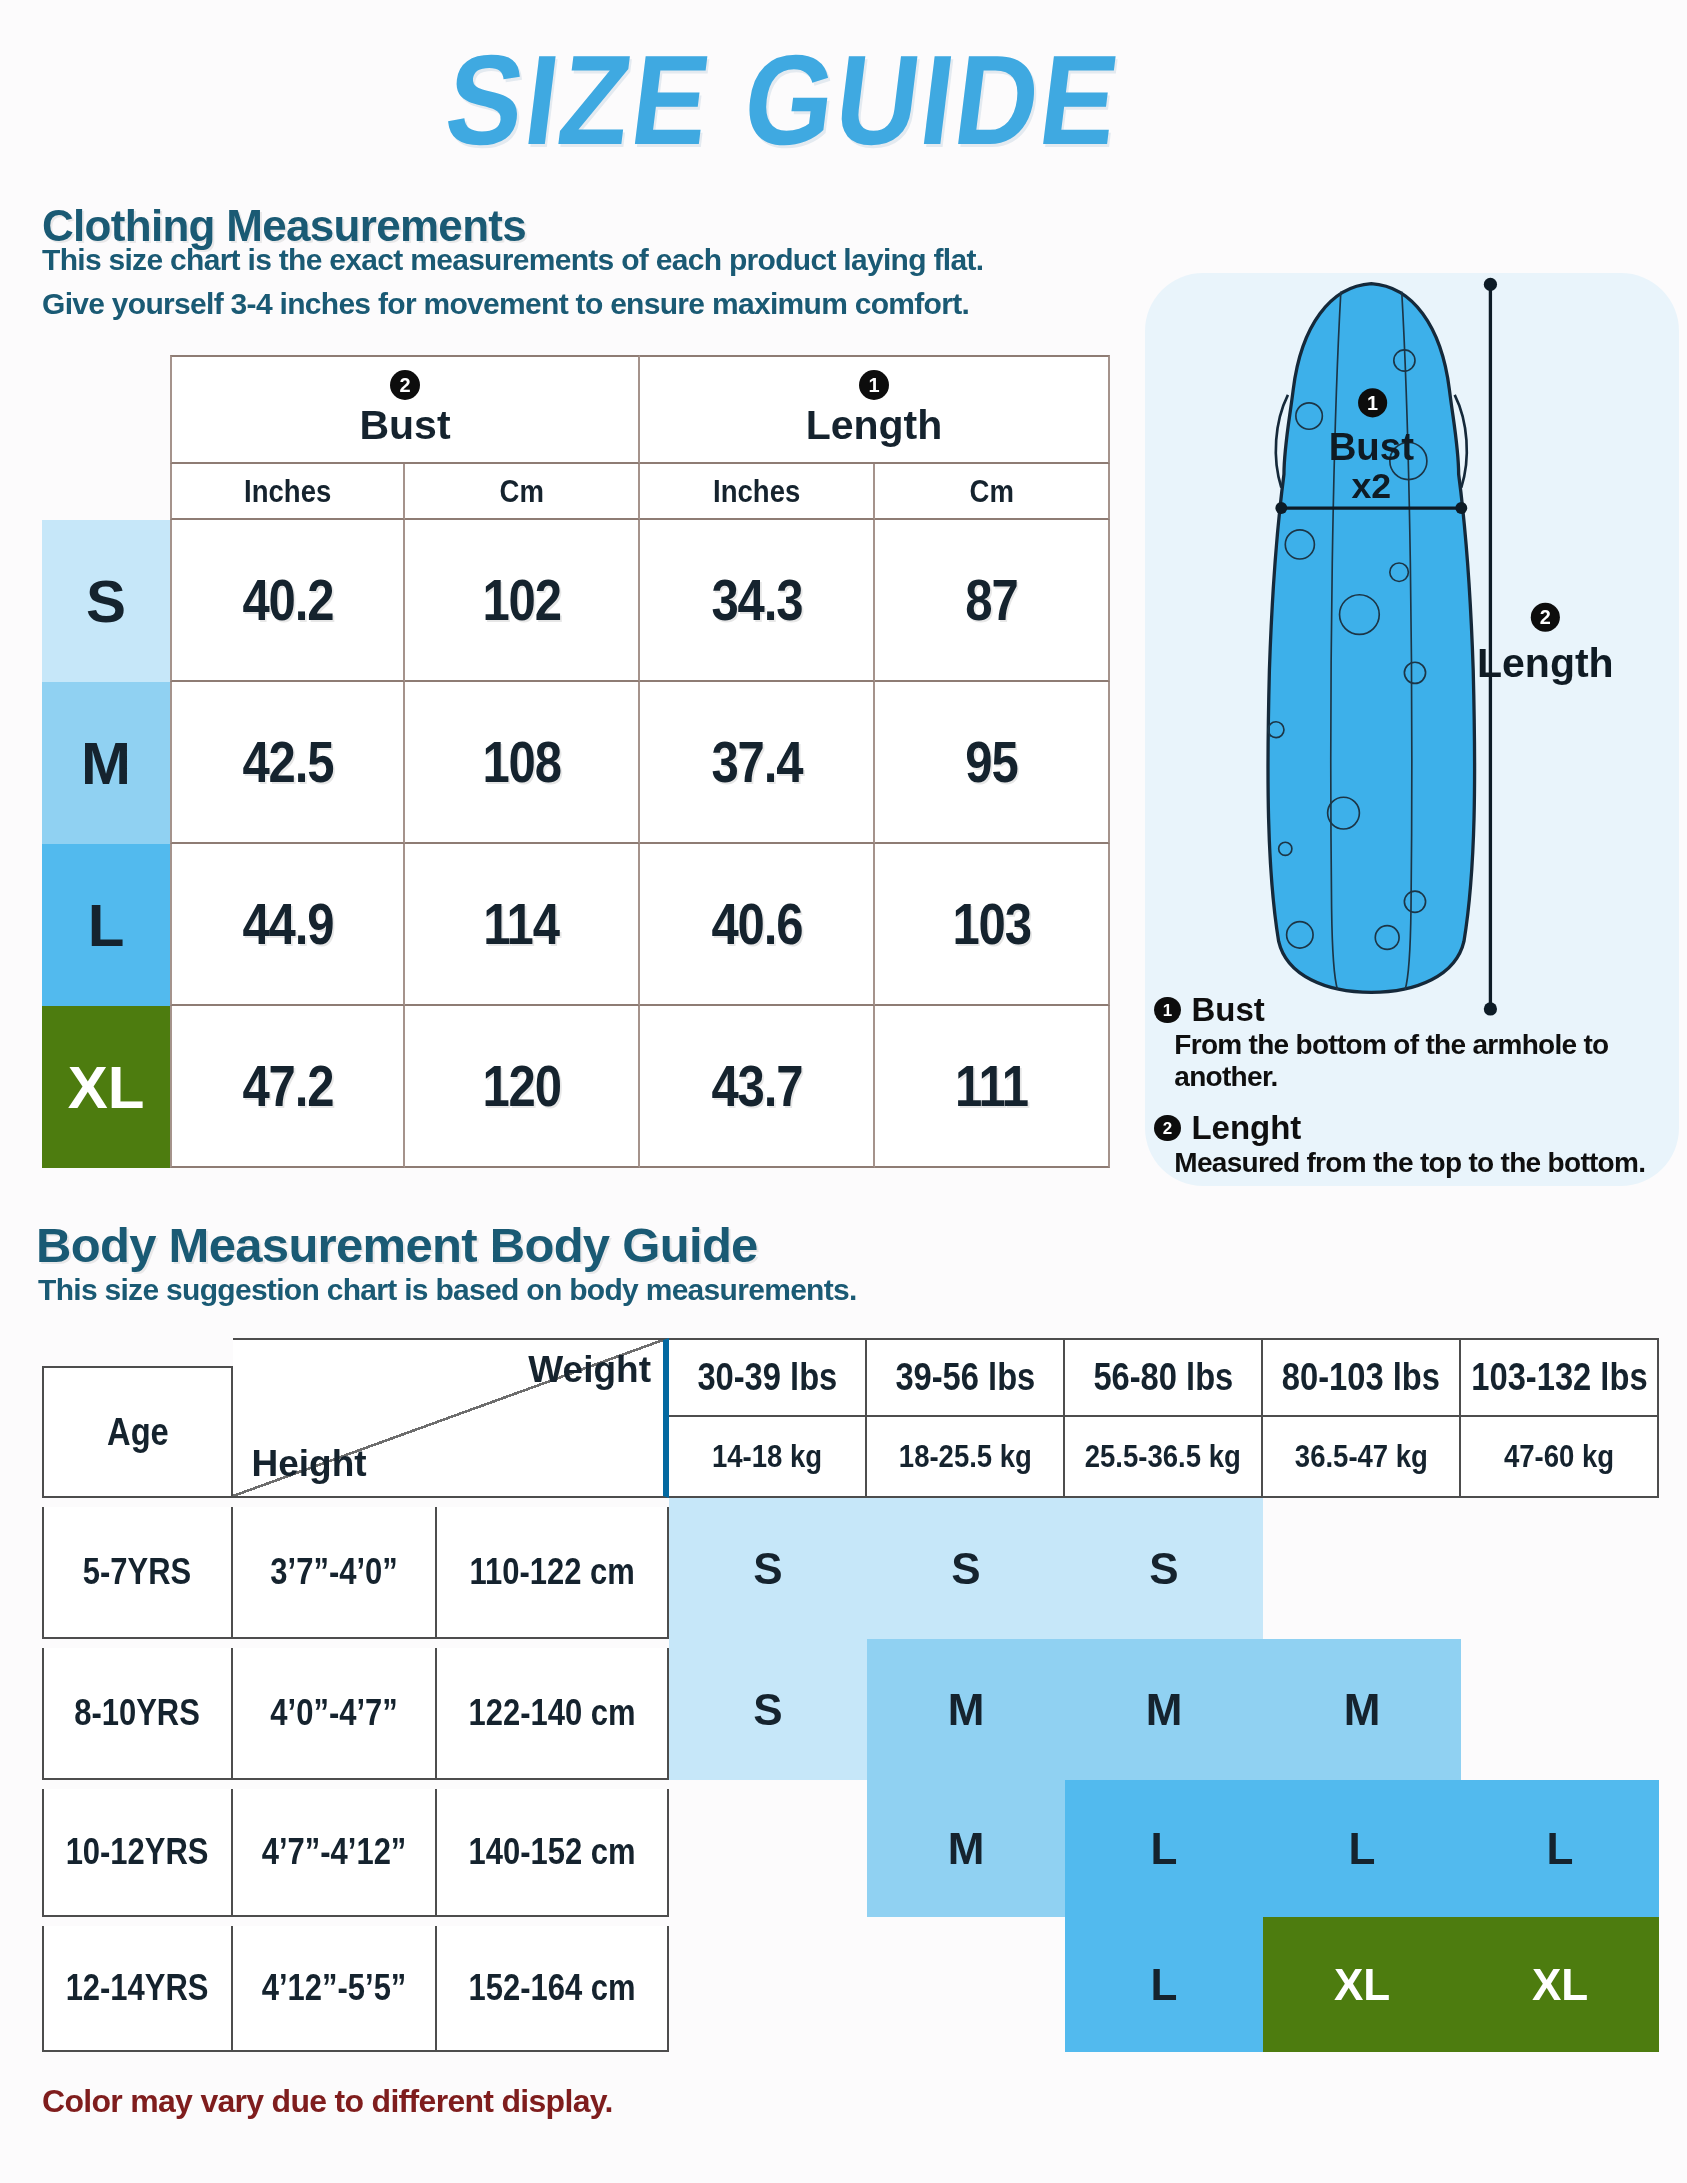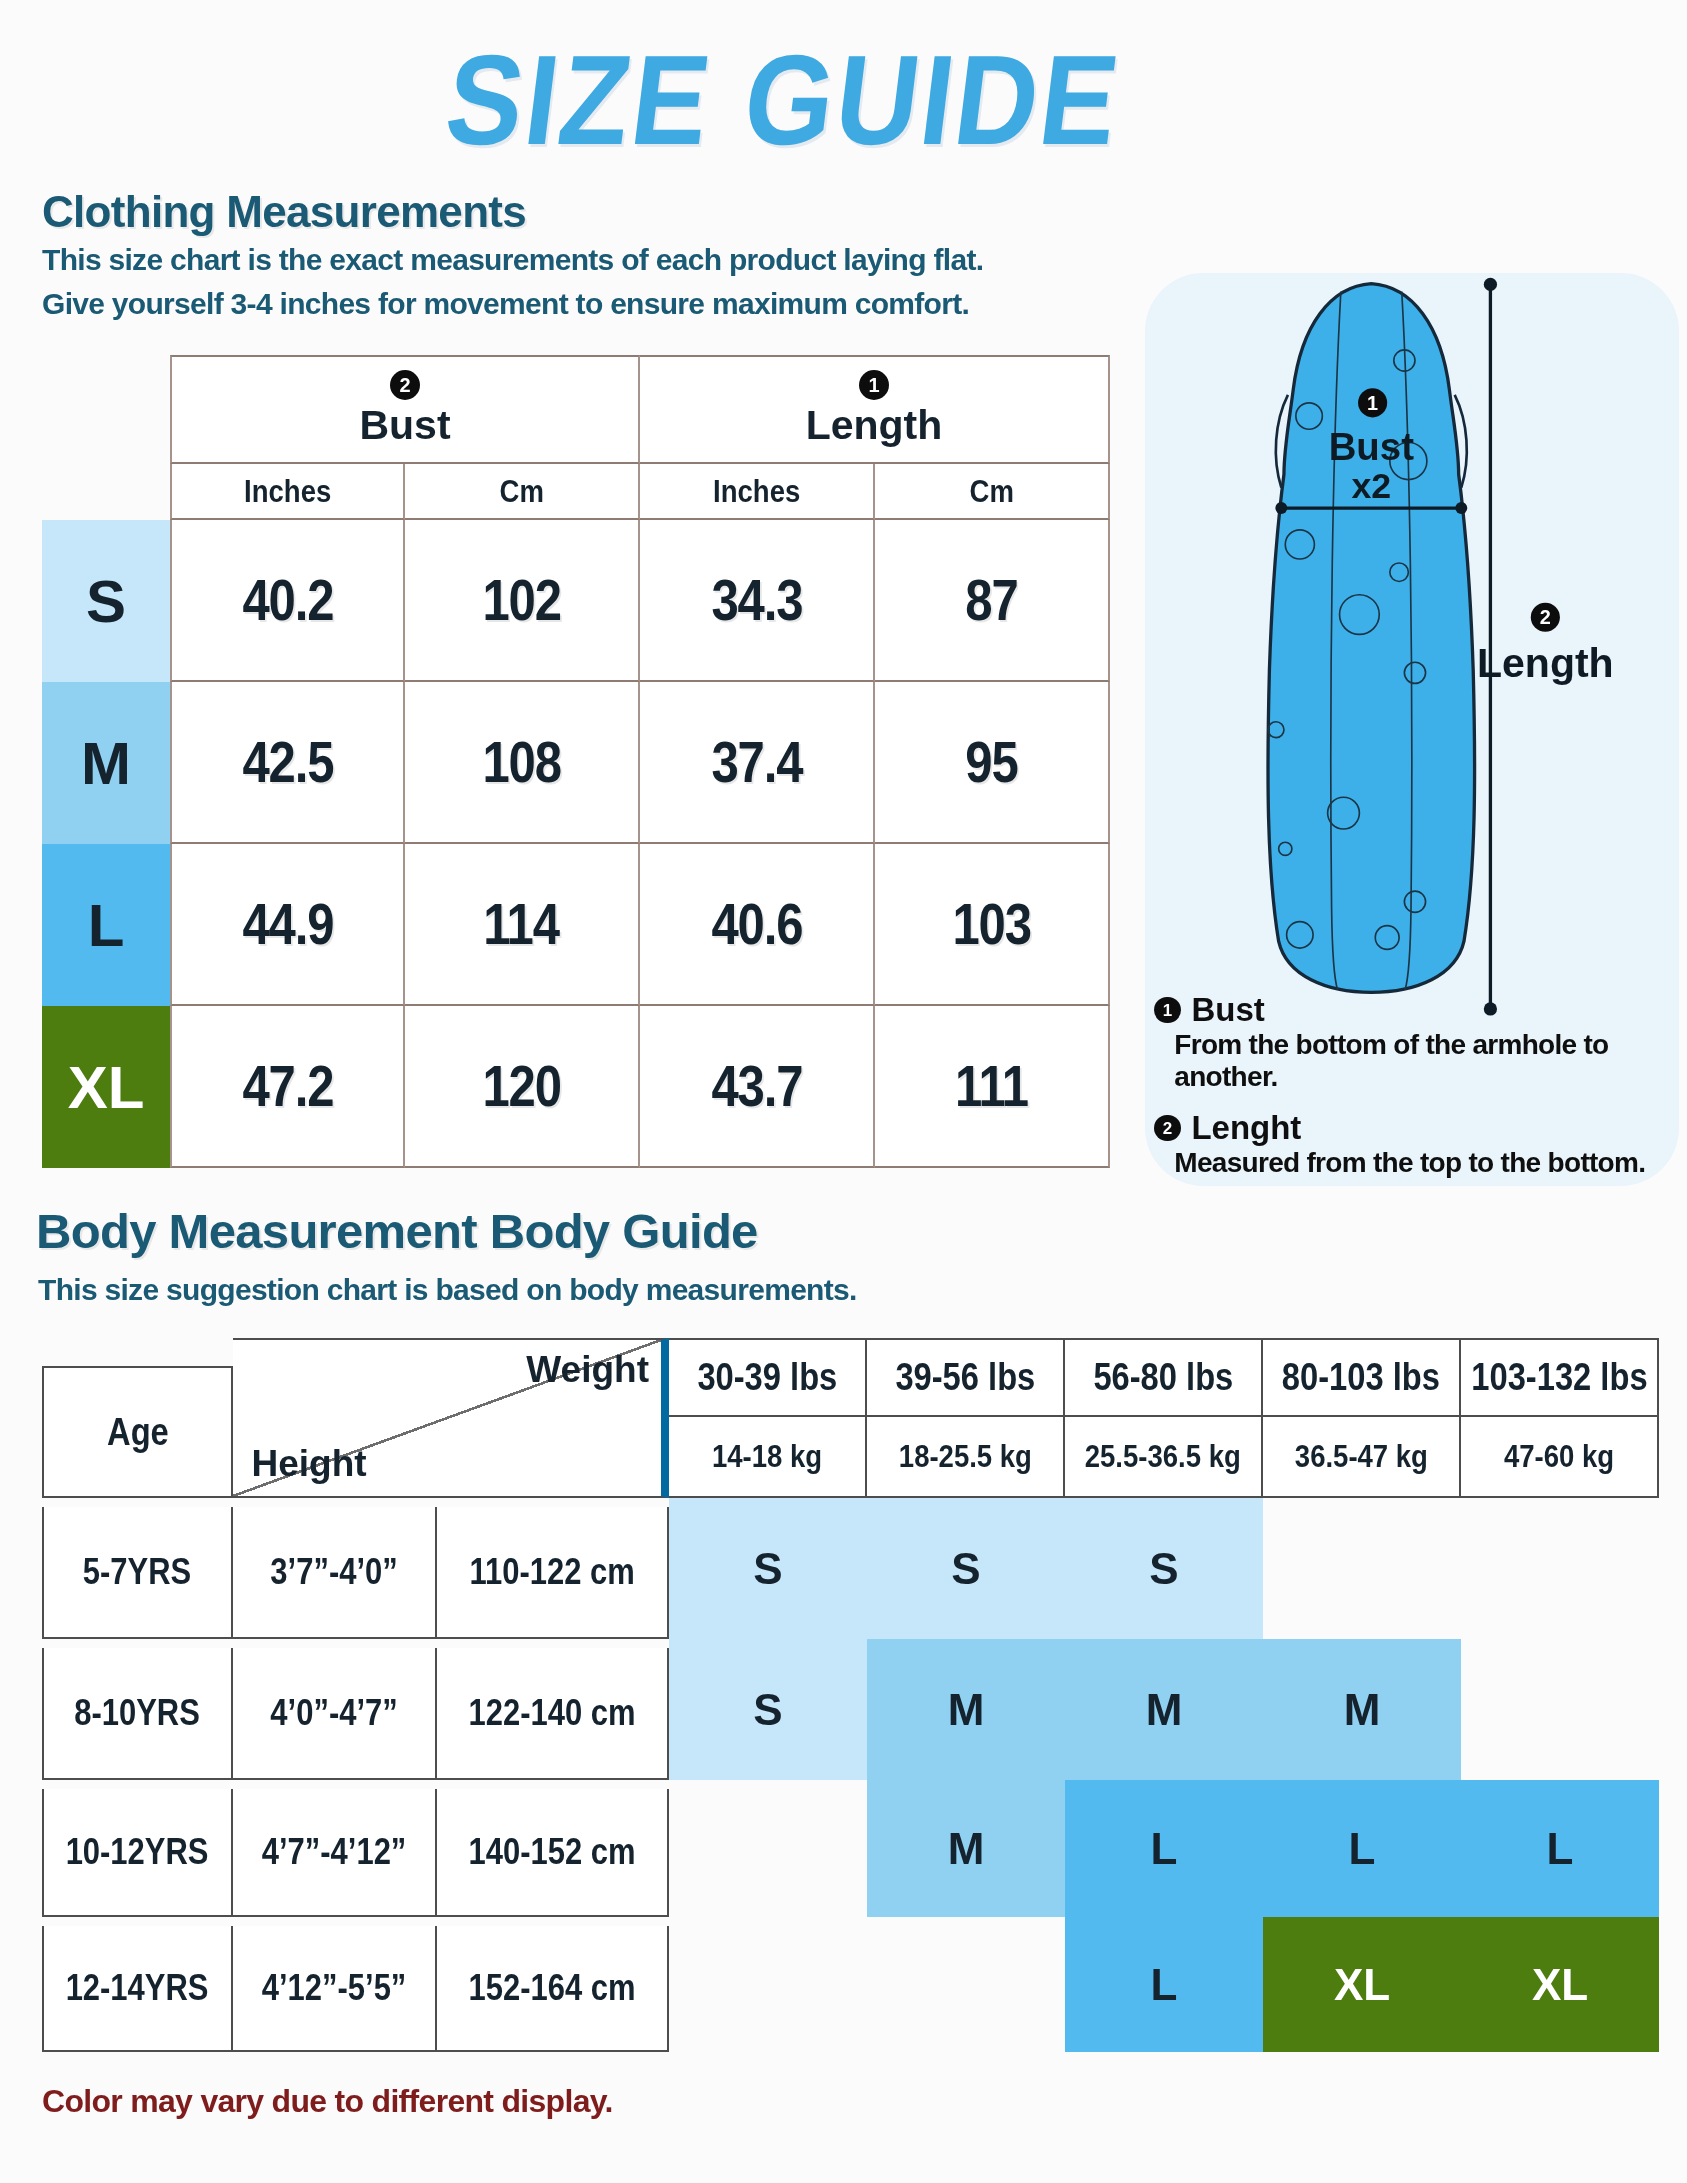--- a/index.html
+++ b/index.html
@@ -8,21 +8,21 @@
     background:#fcfbfc; font-family:"Liberation Sans", sans-serif; color:#15232e;
   }
   
   .title{
     position:absolute; left:0; right:0; top:34px; text-align:center;
     font-size:114px; font-weight:bold; color:#3fa9e1; letter-spacing:2.6px;
     transform:translateX(-60px) skewX(-7deg) scaleY(1.12);
     text-shadow:2.6px 3.3px 0 rgba(120,160,190,.18);
   }
   
-  .h-teal{position:absolute; color:#1a5a74; font-weight:bold; text-shadow:2px 2px 0 rgba(130,130,130,.15);}
+  .h-teal{position:absolute; color:#1a5a74; font-weight:bold; text-shadow:2px 2px 0 rgba(130,130,130,.15);margin-top:14px;}
   .h1{left:42px; top:187px; font-size:44px; letter-spacing:-0.7px;}
   .h2{left:36px; top:1203px; font-size:49px; letter-spacing:-0.7px;}
   .desc{position:absolute; left:42px; color:#1a5a74; font-weight:bold; font-size:30px; letter-spacing:-0.7px;}
   .d1{top:243px;} .d2{top:287px;} .d3{left:38px; top:1273px;}
   .footer{position:absolute; left:42px; top:2083px; color:#7f1d1d; font-weight:bold; font-size:32px; letter-spacing:-0.7px;}
   .cond{display:inline-block; transform:scaleX(.86); transform-origin:center; white-space:nowrap;}
   
   .t1{
     position:absolute; left:42px; top:355px;
     display:grid;
@@ -82,21 +82,21 @@
     grid-template-columns:191px 204px 232px 198px 198px 198px 198px 198px;
     grid-template-rows:79px 81px 141px 141px 137px 135px;
   }
   .t2 .bcell{
     display:flex; align-items:center; justify-content:center; background:#fff;
     border-right:2px solid #4d4d4d; border-bottom:2px solid #4d4d4d;
   }
   .t2 .btop{border-top:2px solid #4d4d4d;}
   .t2 .bleft{border-left:2px solid #4d4d4d;}
   .t2-age{font-size:38px; font-weight:bold;margin-top:28px;}
-  .t2-hw{position:relative; background:#fff; border-top:2px solid #4d4d4d; border-right:8px solid #0369a1; border-bottom:2px solid #4d4d4d;}
+  .t2-hw{position:relative; background:#fff; border-top:2px solid #4d4d4d; border-right:6px solid #0369a1; border-bottom:2px solid #4d4d4d;}
   .t2-hw .diag{
     position:absolute; inset:0;
     background:linear-gradient(to bottom right, transparent calc(50% - 1.3px), #6d6d6d calc(50% - 1.3px), #6d6d6d calc(50% + 1.3px), transparent calc(50% + 1.3px));
   }
   .t2-hw .w-label{position:absolute; right:12px; top:9.3px; font-size:37px; font-weight:bold;}
   .t2-hw .h-label{position:absolute; left:18.5px; bottom:10.6px; font-size:37px; font-weight:bold;}
   .t2-lbs{font-size:38px; font-weight:bold;}
   .t2-kg{font-size:32px; font-weight:bold;}
   .t2-val{font-size:36px; font-weight:bold;margin-top:9px;}
   .t2-sz{

